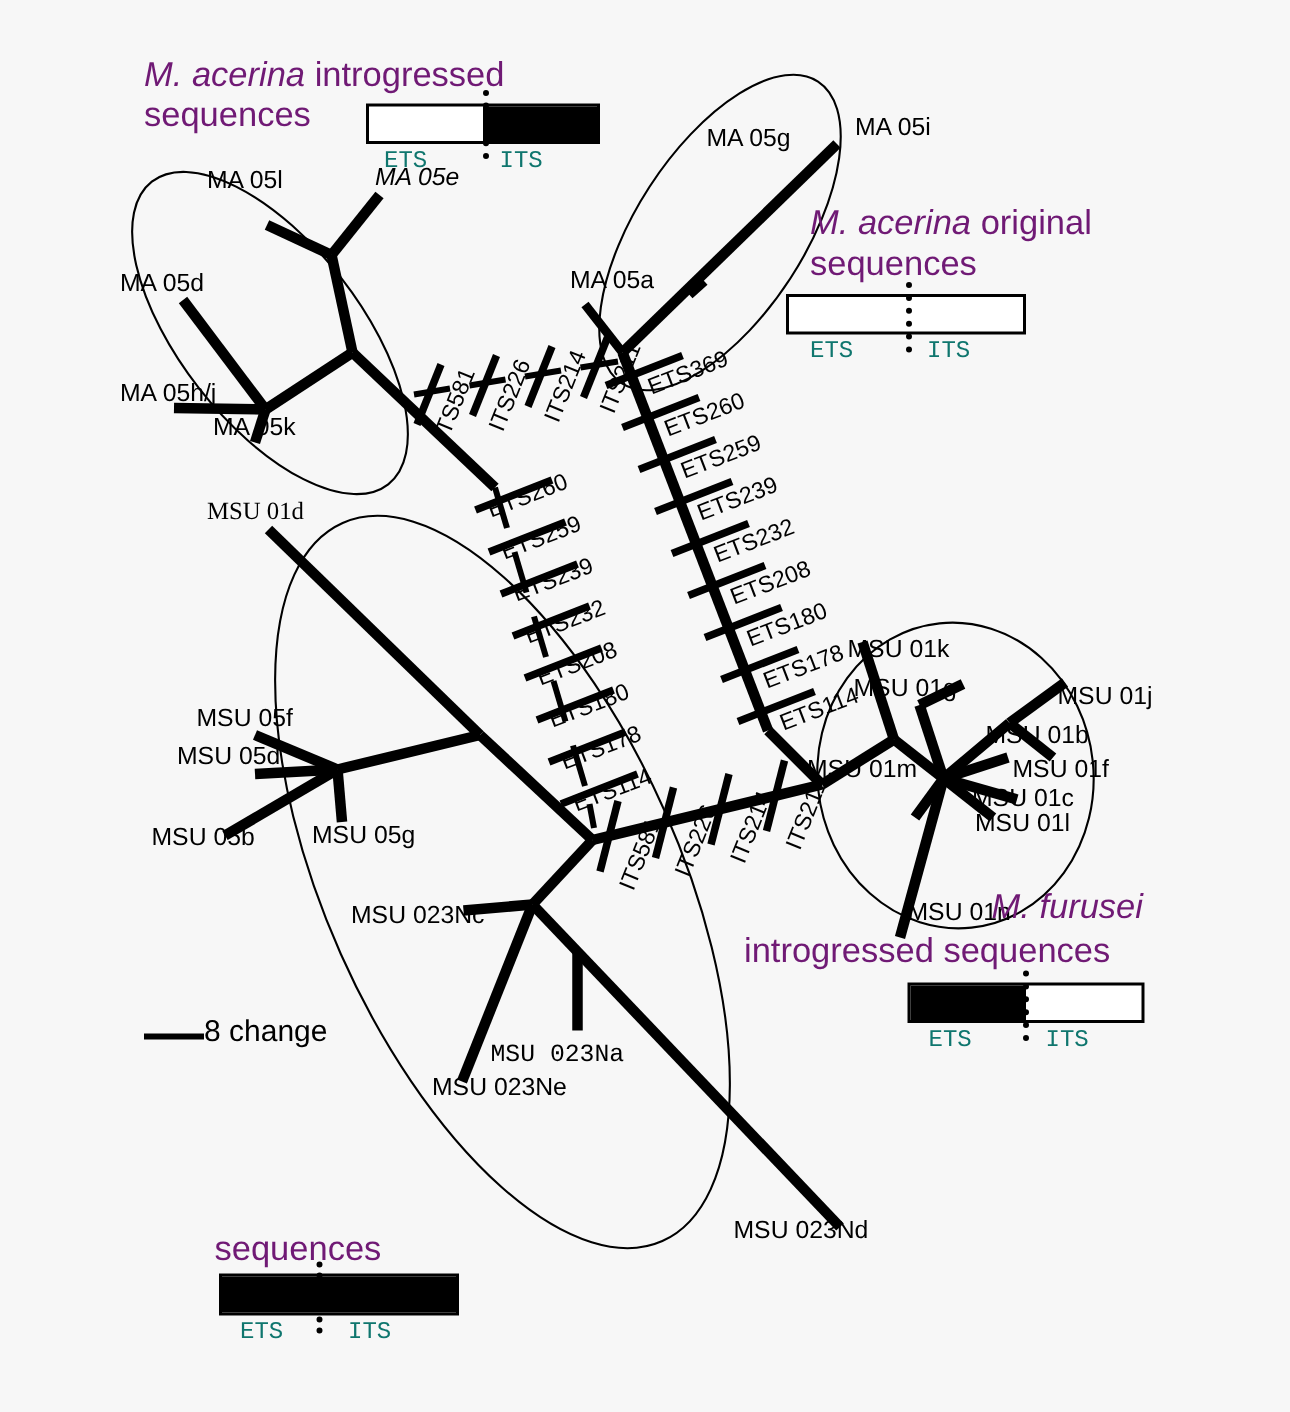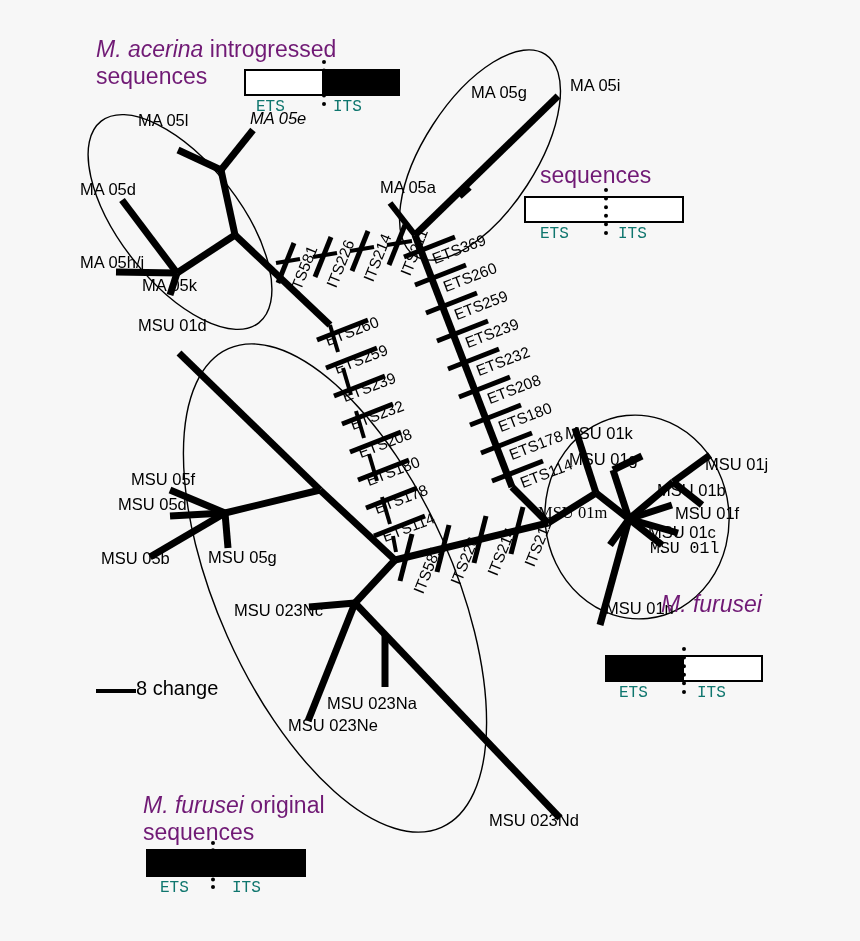--- a/index.html
+++ b/index.html
@@ -194,38 +194,38 @@
 
   <div class="lbl" style="left:138px; top:112px;">MA 05l</div>
   <div class="lbl" style="left:250px; top:110px;font-style:italic;">MA 05e</div>
   <div class="lbl" style="left:80px;  top:181px;">MA 05d</div>
   <div class="lbl" style="left:80px;  top:254px;">MA 05h/j</div>
   <div class="lbl" style="left:142px; top:277px;text-align:center;">MA 05k</div>
   <div class="lbl" style="left:380px; top:179px;">MA 05a</div>
   <div class="lbl" style="left:471px; top:84px;">MA 05g</div>
   <div class="lbl" style="left:570px; top:77px;">MA 05i</div>
 
-  <div class="lbl" style="left:138px; top:317px;">MSU 01d</div>
+  <div class="lbl" style="left:138px; top:333px;font-family:Liberation Serif, serif;">MSU 01d</div>
   <div class="lbl" style="left:131px; top:471px;">MSU 05f</div>
   <div class="lbl" style="left:118px; top:496px;">MSU 05d</div>
   <div class="lbl" style="left:101px; top:550px;">MSU 05b</div>
   <div class="lbl" style="left:208px; top:549px;">MSU 05g</div>
   <div class="lbl" style="left:234px; top:602px;">MSU 023Nc</div>
-  <div class="lbl" style="left:327px; top:695px;">MSU 023Na</div>
+  <div class="lbl" style="left:327px; top:695px;font-family:Liberation Mono, monospace;">MSU 023Na</div>
   <div class="lbl" style="left:288px; top:717px;">MSU 023Ne</div>
   <div class="lbl" style="left:489px; top:812px;">MSU 023Nd</div>
 
   <div class="lbl" style="left:565px; top:425px;">MSU 01k</div>
   <div class="lbl" style="left:569px; top:451px;">MSU 01g</div>
   <div class="lbl" style="left:657px; top:438px;margin-top:44px;">MSU 01b</div>
   <div class="lbl" style="left:705px; top:456px;">MSU 01j</div>
-  <div class="lbl" style="left:538px; top:505px;font-family:Liberation Serif, serif;">MSU 01m</div>
+  <div class="lbl" style="left:538px; top:505px;">MSU 01m</div>
   <div class="lbl" style="left:675px; top:505px;">MSU 01f</div>
   <div class="lbl" style="left:648px; top:524px;">MSU 01c</div>
-  <div class="lbl" style="left:650px; top:541px;font-family:Liberation Mono, monospace;">MSU 01l</div>
+  <div class="lbl" style="left:650px; top:541px;">MSU 01l</div>
   <div class="lbl" style="left:563px; top:600px;margin-left:42px;">MSU 01n</div>
 
   <div class="mut" style="left:287px; top:290px; transform: rotate(-68deg);">ITS581</div>
   <div class="mut" style="left:324px; top:284px; transform: rotate(-68deg);">ITS226</div>
   <div class="mut" style="left:361px; top:278px; transform: rotate(-68deg);">ITS214</div>
   <div class="mut" style="left:398px; top:272px; transform: rotate(-68deg);">ITS211</div>
 
   <div class="mut" style="left:323px; top:334px; transform: rotate(-21deg);">ETS260</div>
   <div class="mut" style="left:332px; top:362px; transform: rotate(-21deg);">ETS259</div>
   <div class="mut" style="left:340px; top:390px; transform: rotate(-21deg);">ETS239</div>
@@ -255,40 +255,41 @@
     <span>sequences</span>
   </div>
   <div class="keybox" style="left:244px; top:69px; width:156px; height:27px;">
     <div class="keyfill-r" style="left:50%; right:0;"></div>
   </div>
   <div class="keydots" style="left:322px; top:60px; height:46px;"></div>
   <div class="keytxt" style="left:256px; top:98px;">ETS</div>
   <div class="keytxt" style="left:333px; top:98px;">ITS</div>
 
   <div class="hdr" style="left:540px; top:135px;">
-    <br>
+    <span><i>M. acerina</i><span> original</span></span><br>
     <span>sequences</span>
   </div>
   <div class="keybox" style="left:524px; top:196px; width:160px; height:27px;"></div>
   <div class="keydots" style="left:604px; top:188px; height:47px;"></div>
   <div class="keytxt" style="left:540px; top:225px;">ETS</div>
   <div class="keytxt" style="left:618px; top:225px;">ITS</div>
 
   <div class="hdr" style="left:661px; top:591px;">
     <span><i>M. furusei</i><span></span></span>
   </div>
+  <div class="hdr" style="left:496px; top:620px;">introgressed sequences</div>
   <div class="keybox" style="left:605px; top:655px; width:158px; height:27px;">
     <div class="keyfill-l" style="left:0; width:50%;"></div>
   </div>
   <div class="keydots" style="left:682px; top:647px; height:47px;"></div>
   <div class="keytxt" style="left:619px; top:684px;">ETS</div>
   <div class="keytxt" style="left:697px; top:684px;">ITS</div>
 
   <div class="hdr" style="left:143px; top:792px;">
-    <span><i>M. furusei</i><span> original</span></span><br>
+    <br>
     <span>sequences</span>
   </div>
   <div class="keybox" style="left:146px; top:849px; width:160px; height:28px;">
     <div class="keyfill-l" style="left:0; right:0;"></div>
   </div>
   <div class="keydots" style="left:211px; top:841px; height:48px;"></div>
   <div class="keytxt" style="left:160px; top:879px;">ETS</div>
   <div class="keytxt" style="left:232px; top:879px;">ITS</div>
 
   <div class="scalebar" style="left:96px; top:689px; width:40px;"></div>

